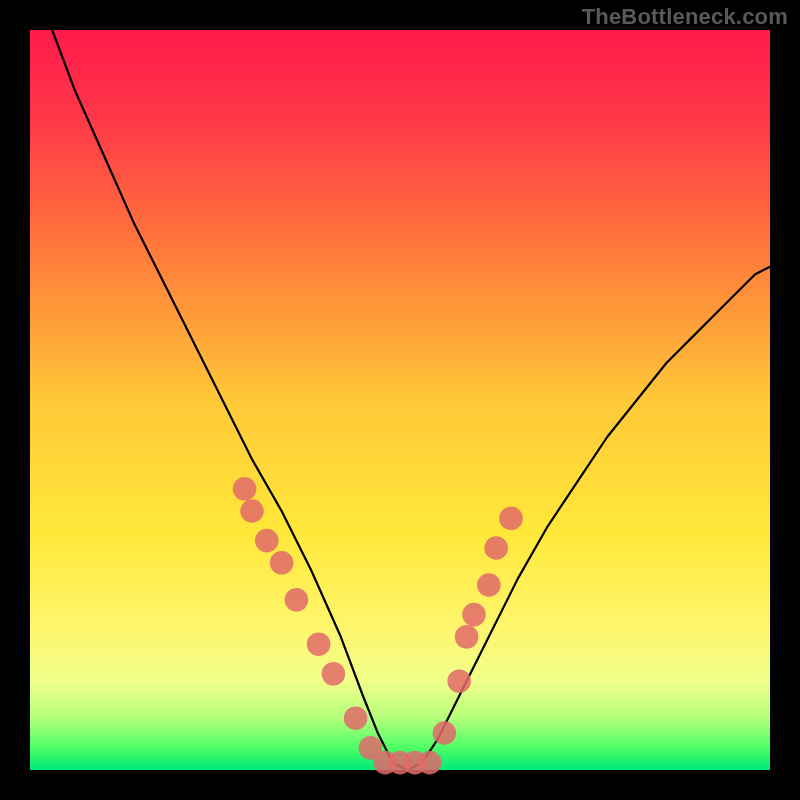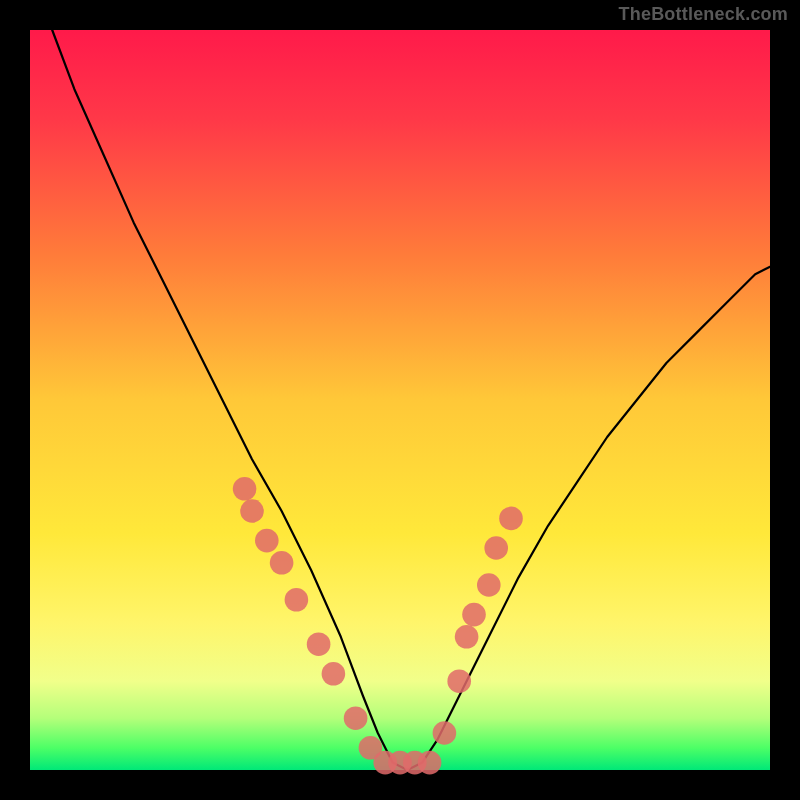--- a/index.html
+++ b/index.html
@@ -14,21 +14,21 @@
     position: relative;
     width: 800px;
     height: 800px;
     background: #000;
   }
   .watermark {
     position: absolute;
     top: 4px;
     right: 12px;
     color: #595959;
-    font-size: 18px;
+    font-size: 22px;
     font-weight: 600;
     z-index: 10;
     letter-spacing: 0.2px;
   }
   svg {
     display: block;
   }
 </style>
 </head>
 <body>

